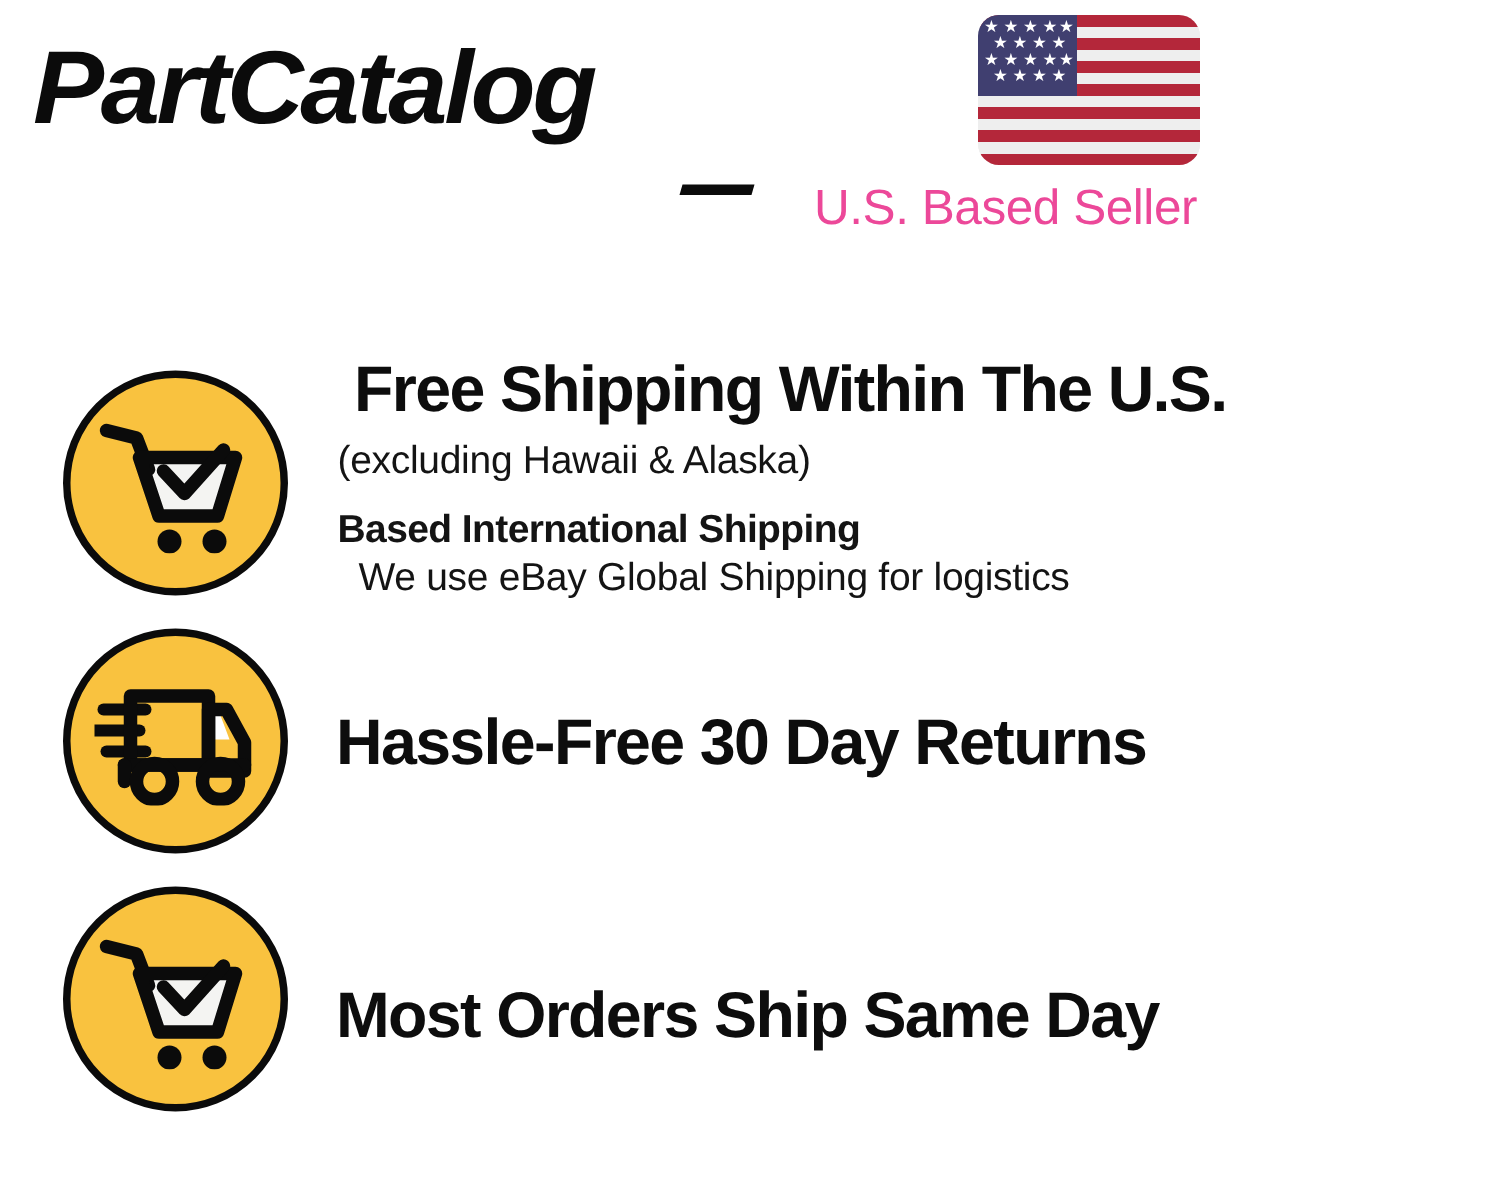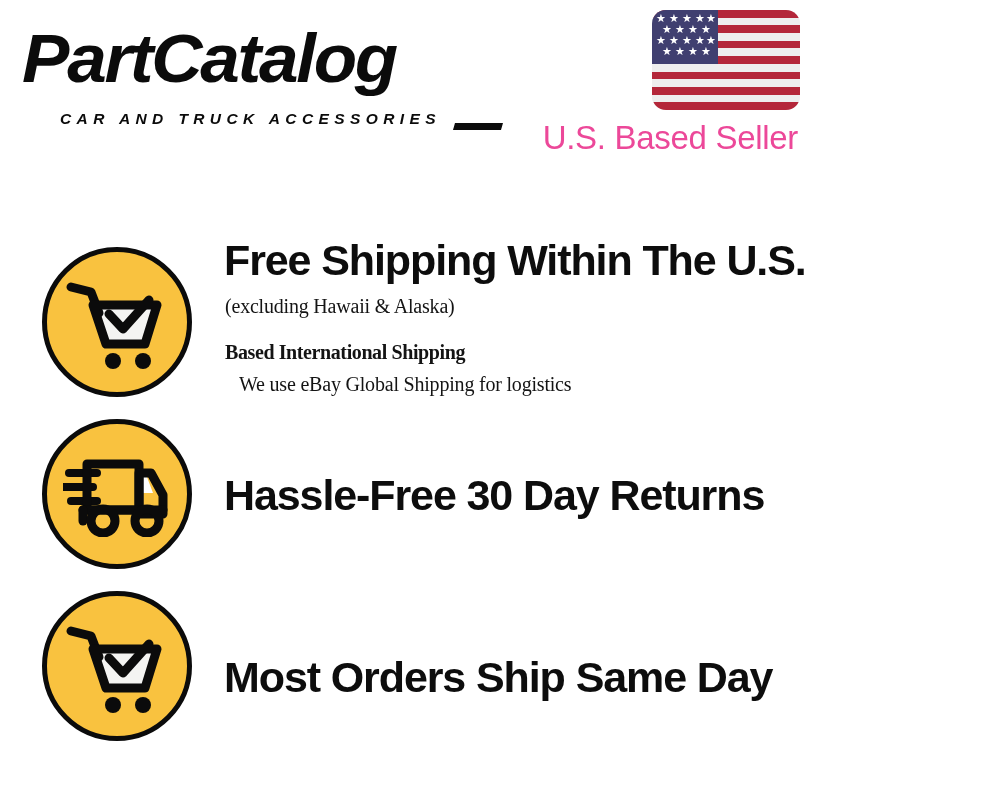--- a/index.html
+++ b/index.html
@@ -174,49 +174,48 @@
   .feature-title {
     font-family: "Liberation Sans", sans-serif;
     font-weight: 700;
     font-size: 43px;
     line-height: 49px;
     letter-spacing: -1.1px;
     color: #0d0d0d;
     white-space: nowrap;
   }
   .feature-sub {
-    font-family: Liberation Serif, serif;
+    font-family: Liberation Sans, sans-serif;
     font-weight: 400;
-    font-size: 20px;
+    font-size: 26px;
     line-height: 32px;
     letter-spacing: -0.2px;
     color: #141414;
     white-space: nowrap;
   }
   .feature-sub.bold {
     font-weight: 700;
     letter-spacing: -0.4px;
   }
 
-  .row1-title { position: absolute; left: 0; top: -11px; }
+  .row1-title { position: absolute; left: 12px; top: -11px; }
   .row1-line2 { position: absolute; left: 1px; top: 43px; }
   .row1-line3 { position: absolute; left: 1px; top: 89px; }
   .row1-line4 { position: absolute; left: 1px; top: 121px; margin-left: 14px; }
 
   .row2-title { position: absolute; left: 0; top: 52px; }
   .row3-title { position: absolute; left: 0; top: 62px; }
 </style>
 </head>
 <body>
 
 <div class="page">
 
   <div class="brand-block">
     <div class="brand-wordmark">PartCatalog</div>
-    <div class="brand-tagline">CAR AND TRUCK ACCESSORIES</div>
     <div class="brand-tagline-rule"></div>
   </div>
 
   <div class="seller-badge">
     <div class="flag">
       <div class="flag-stripes"></div>
       <div class="flag-canton">
         <span class="star" style="left:4px;  top:3px;">★</span>
         <span class="star" style="left:17px; top:3px;">★</span>
         <span class="star" style="left:30px; top:3px;">★</span>

